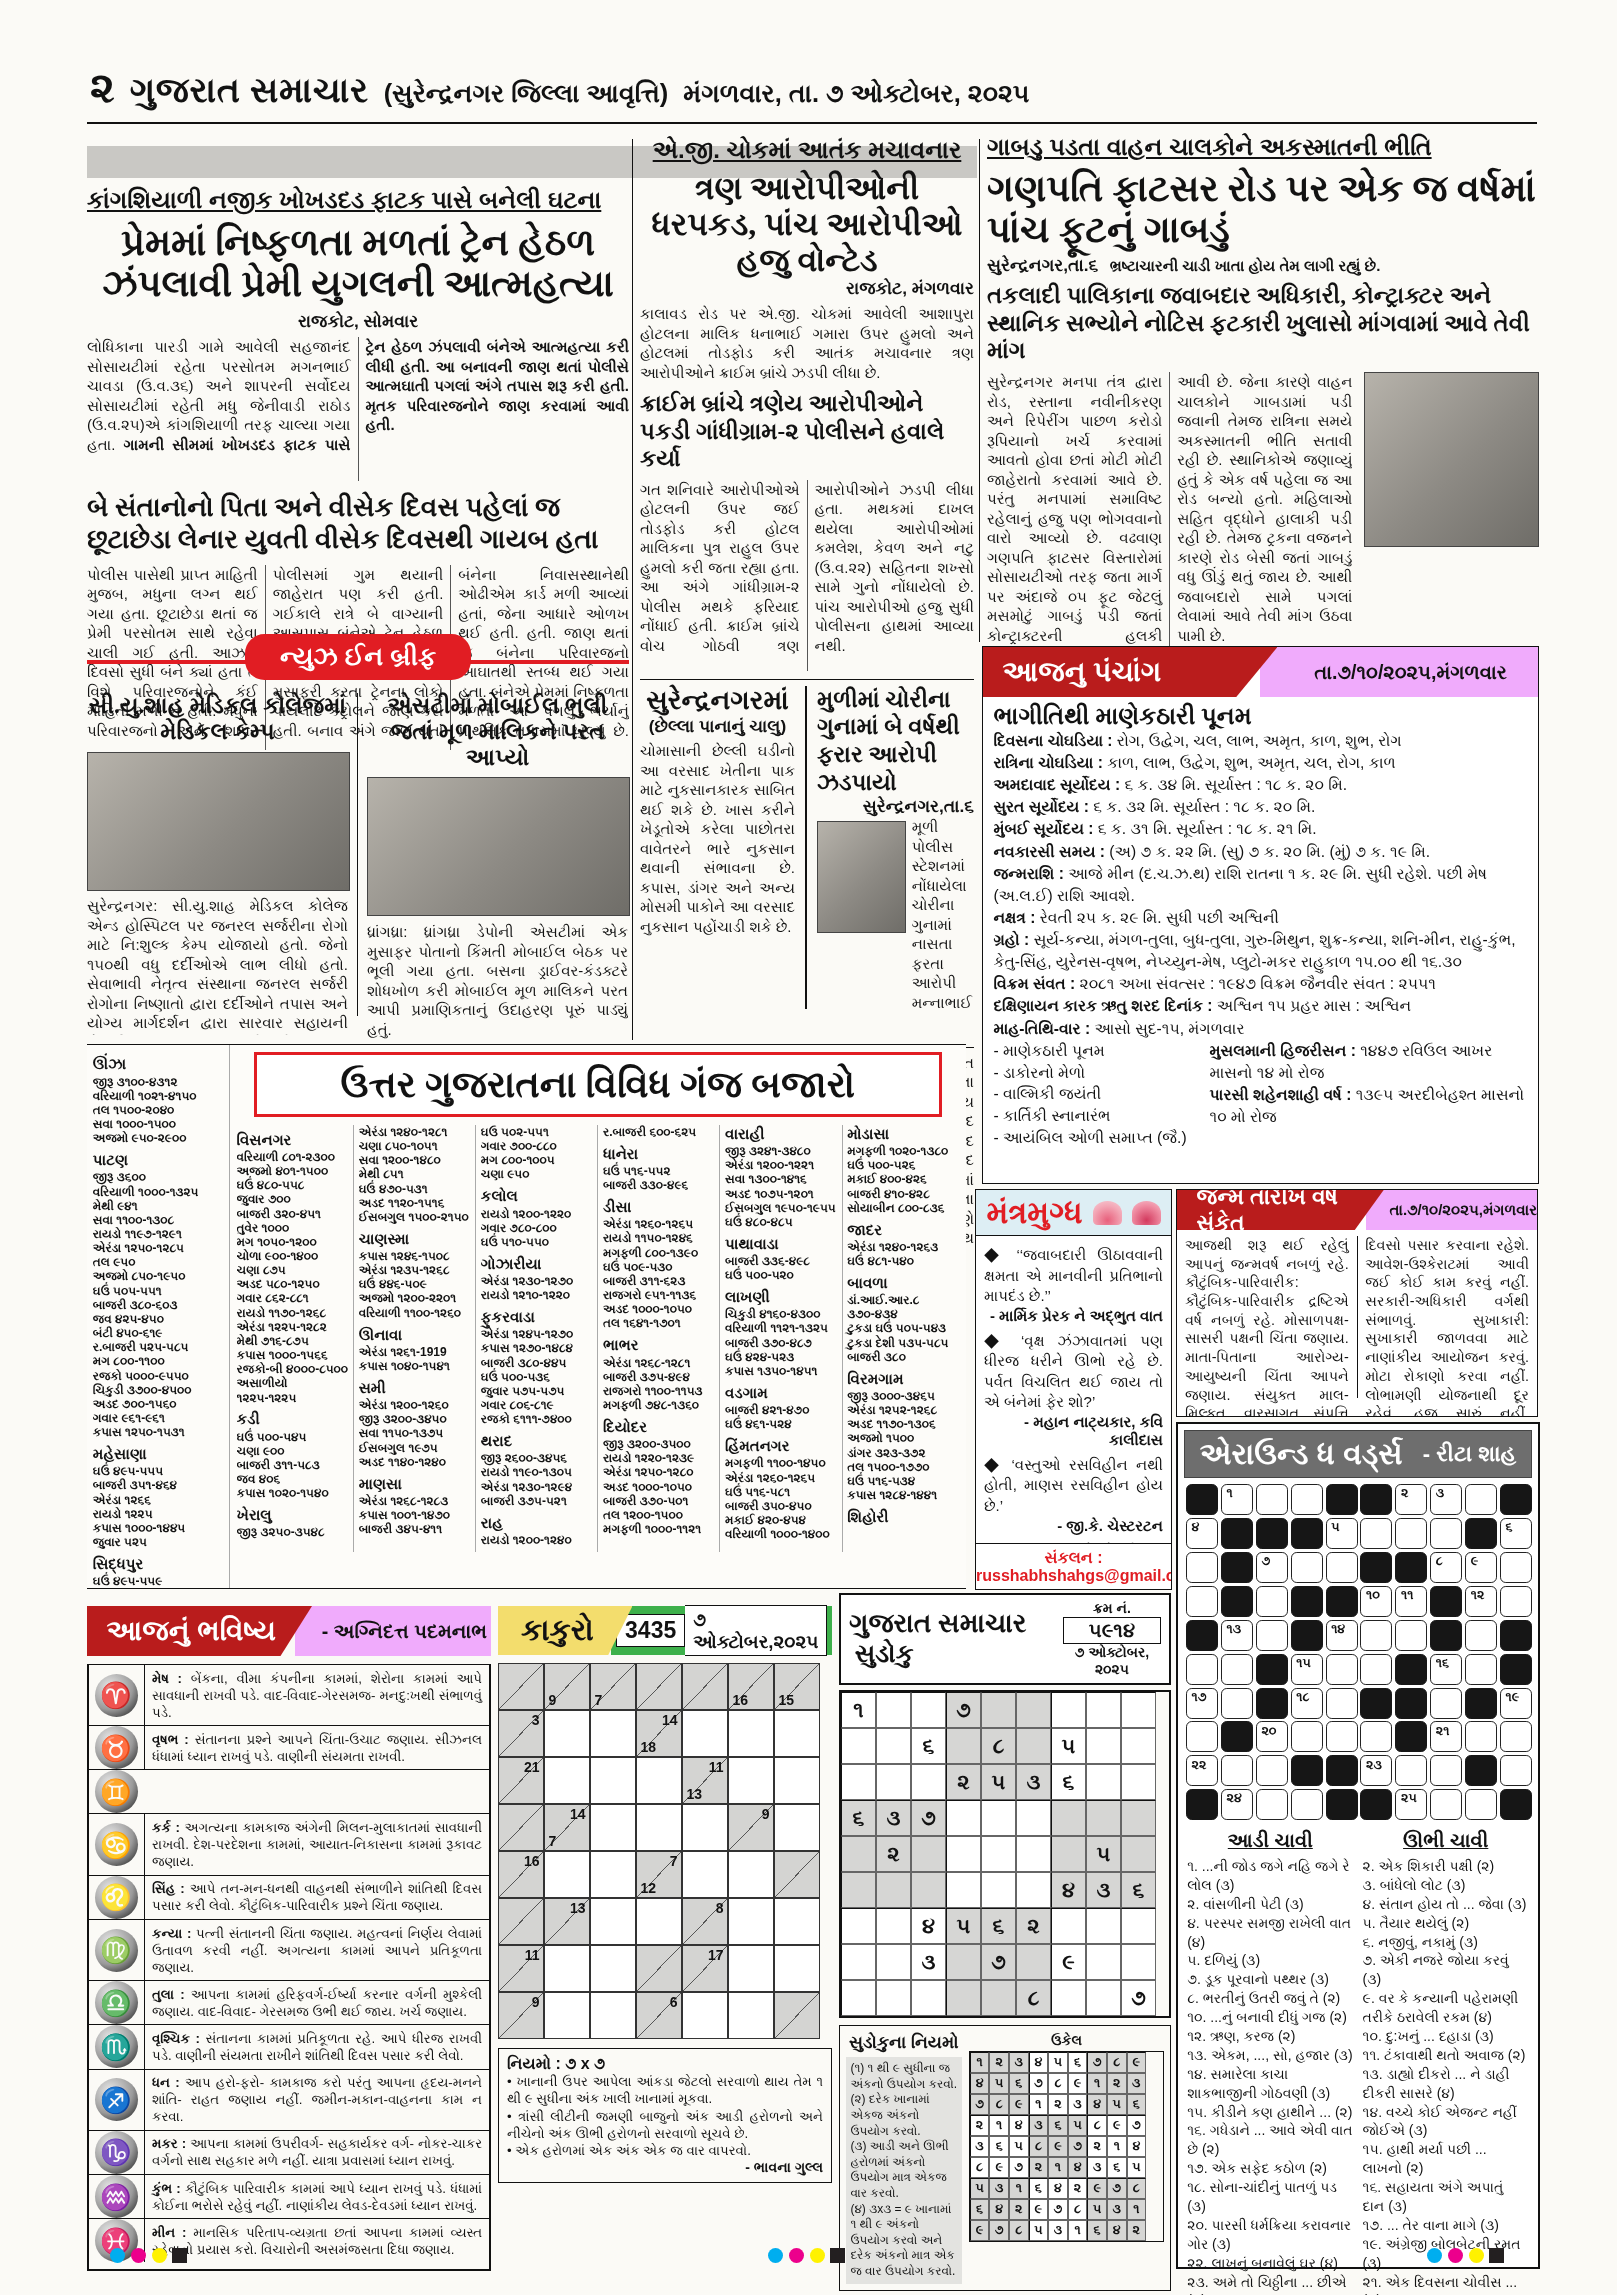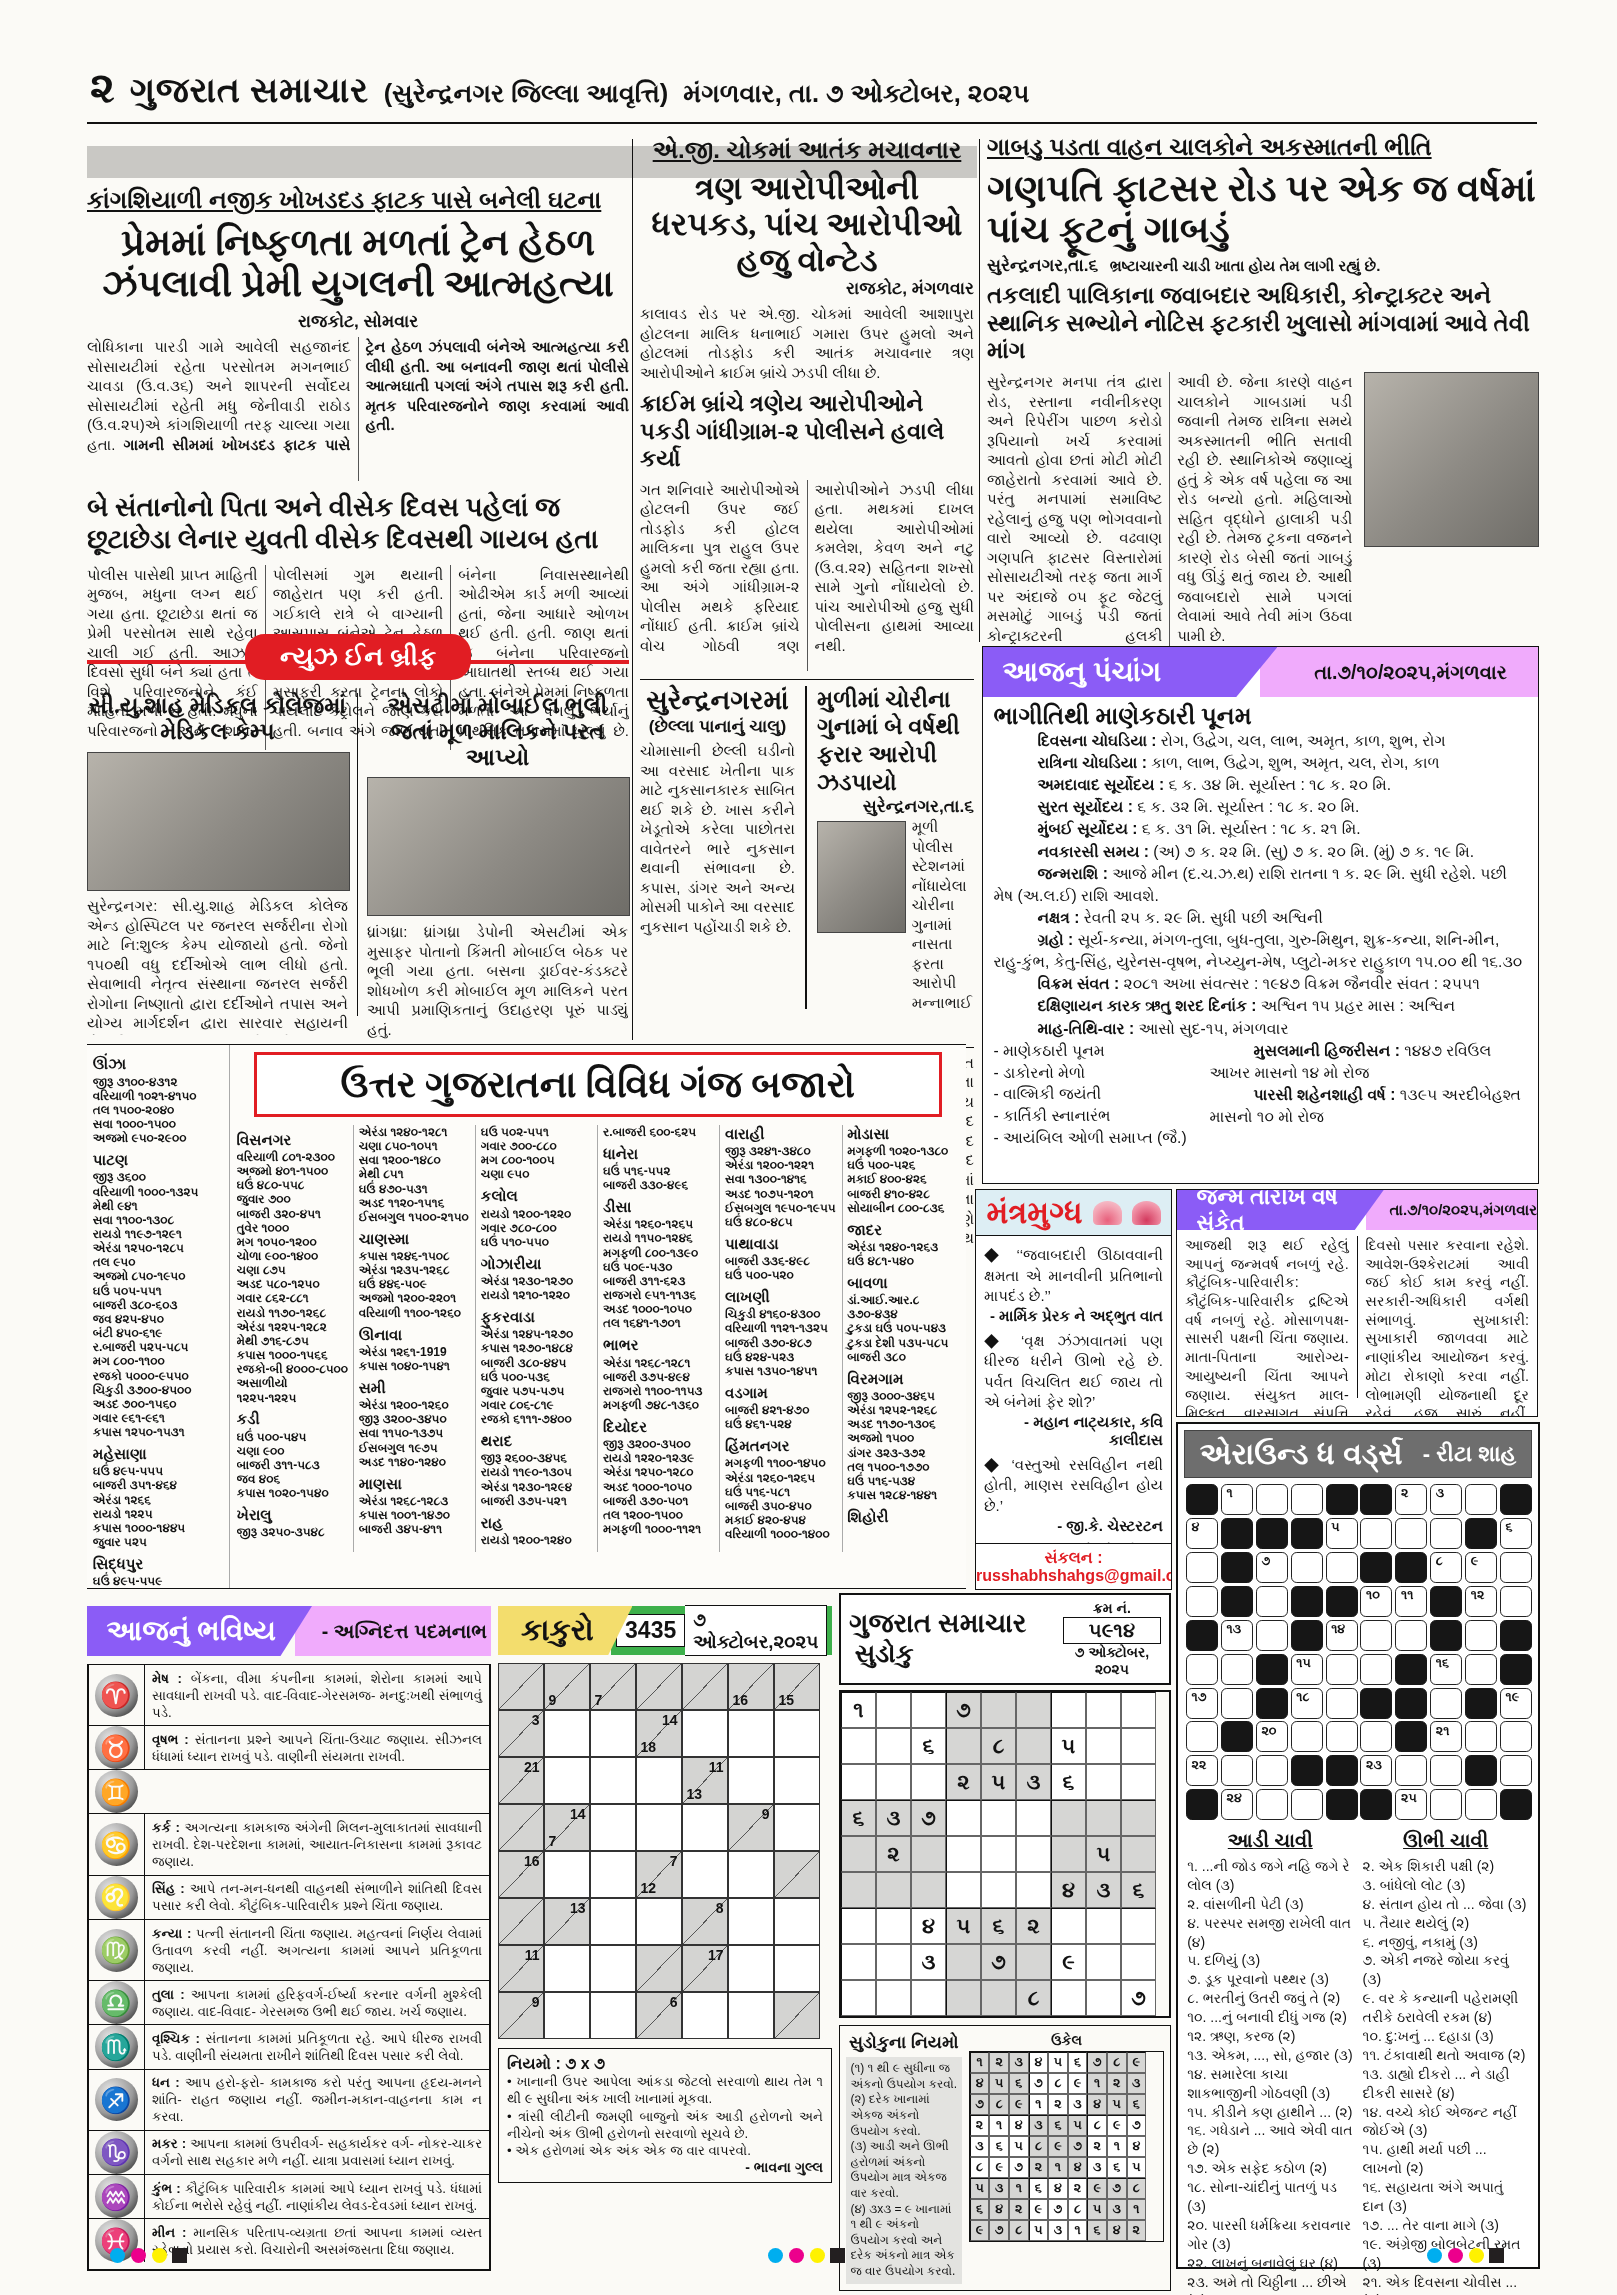--- a/index.html
+++ b/index.html
@@ -28,27 +28,27 @@
   .photo{background:linear-gradient(135deg,#b7b3ab,#8d8a84 55%,#6f6d68);border:0.6px solid #444;}
   .vline{background:#111;width:1.2px;}
   .hline{background:#111;height:1.2px;}
   
   .pillwrap{position:relative;text-align:center;}
   .pillline{position:absolute;left:0;right:0;top:50%;height:3.5px;background:#e11d23;}
   .pill{position:relative;display:inline-block;background:#e11d23;color:#fff;font-weight:900;
         font-size:25.4px;padding:8px 35px;border-radius:19.6px;}
   
   .flag{display:flex;align-items:stretch;height:50px;}
-  .flag .fl{background:#8b5cf6;color:#fff;font-weight:900;font-size:28px;display:flex;
+  .flag .fl{background:#b91c1c;color:#fff;font-weight:900;font-size:28px;display:flex;
             align-items:center;padding:0 19.6px;clip-path:polygon(0 0,100% 0,86% 100%,0 100%);min-width:46%;}
   .flag .fr{background:#f0abfc;flex:1;display:flex;align-items:center;justify-content:center;
             font-weight:800;font-size:19.6px;margin-left:-17.3px;padding-left:23px;}
   .panel{border:1.7px solid #111;background:#fff;}
   .pline{font-size:15.6px;line-height:1.42;}
-  .pline b{font-weight:900;margin-left:44px;}
+  .pline b{font-weight:900;}
   
   .mktbox{border-top:1.7px solid #111;border-bottom:1.7px solid #111;background:#fdfcf9;}
   .mkt-title{border:3.5px solid #e11d23;font-weight:900;font-size:37px;text-align:center;
              padding:8px 5.8px;background:#fff;}
   .mkt h4{margin:5.8px 0 1.2px 0;font-size:15px;font-weight:900;}
   .mkt div{font-size:12px;font-weight:600;line-height:1.18;}
   .mkt-flow{column-count:6;column-gap:10.4px;column-rule:0.6px solid #aaa;}
   .mkt-left{border-right:0.6px solid #aaa;}
   
   .zrow{display:flex;border-top:1.2px solid #111;}

